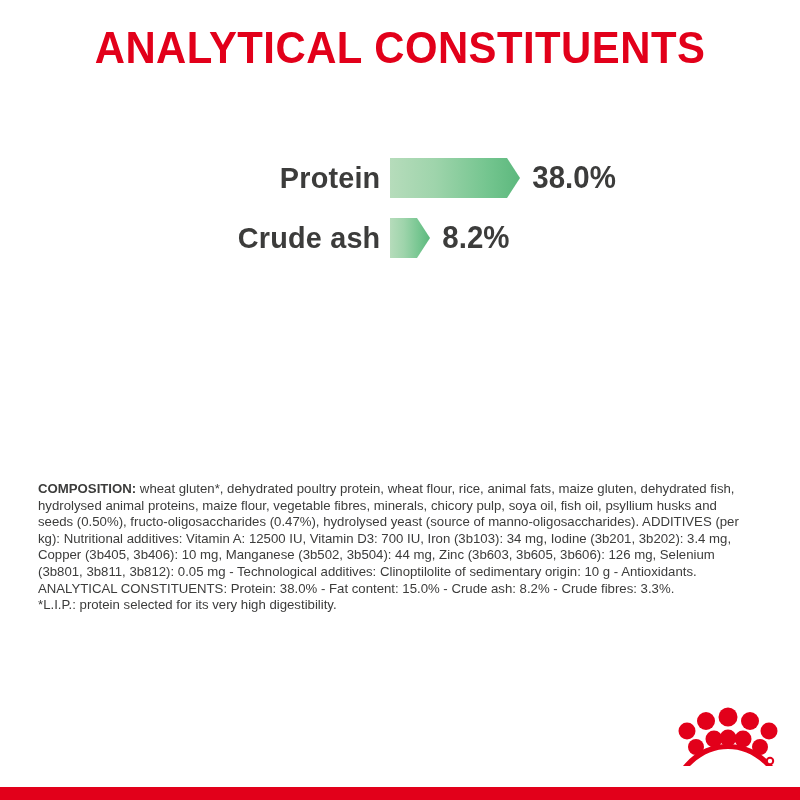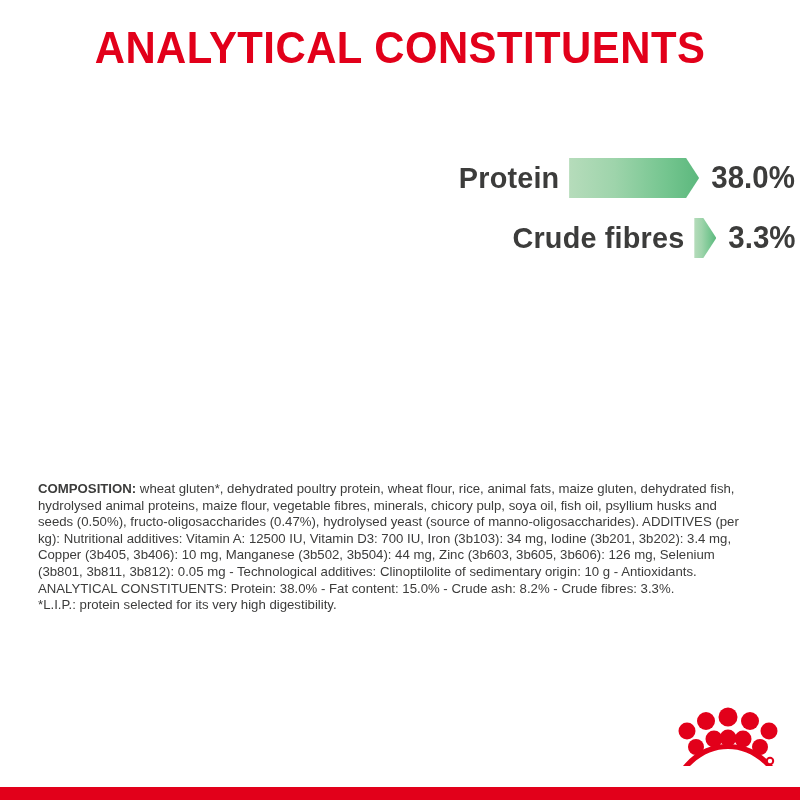--- a/index.html
+++ b/index.html
@@ -38,21 +38,20 @@
     position: absolute;
     top: 148px;
     left: 0;
     width: 800px;
   }
   .chart-row {
     position: relative;
     height: 60px;
     display: flex;
     align-items: center;
-    justify-content: flex-end;
   }
   .row-label {
     width: 390px;
     text-align: right;
     padding-right: 10px;
     box-sizing: border-box;
     color: #3c3c3b;
     font-family: "Liberation Sans Narrow", "Liberation Sans", sans-serif;
     font-size: 30px;
     font-weight: bold;
@@ -129,28 +128,28 @@
 
   <div class="chart-row">
     <div class="row-label">Protein</div>
     <div class="bar-wrap">
       <div class="bar" style="width:130px"></div>
     </div>
     <div class="row-value">38.0%</div>
   </div>
 
 
+  <div class="chart-row">
+    <div class="row-label">Crude ash</div>
+    <div class="bar-wrap">
+      <div class="bar" style="width:40px"></div>
+    </div>
+    <div class="row-value">8.2%</div>
+  </div>
 
-  <div class="chart-row">
-    <div class="row-label">Crude fibres</div>
-    <div class="bar-wrap">
-      <div class="bar" style="width:22px"></div>
-    </div>
-    <div class="row-value">3.3%</div>
-  </div>
 
 </div>
 
 <div class="composition"><b>COMPOSITION:</b><span> wheat gluten*, dehydrated poultry protein, wheat flour, rice, animal fats, maize gluten, dehydrated fish, hydrolysed animal proteins, maize flour, vegetable fibres, minerals, chicory pulp, soya oil, fish oil, psyllium husks and seeds (0.50%), fructo-oligosaccharides (0.47%), hydrolysed yeast (source of manno-oligosaccharides). ADDITIVES (per kg): Nutritional additives: Vitamin A: 12500 IU, Vitamin D3: 700 IU, Iron (3b103): 34 mg, Iodine (3b201, 3b202): 3.4 mg, Copper (3b405, 3b406): 10 mg, Manganese (3b502, 3b504): 44 mg, Zinc (3b603, 3b605, 3b606): 126 mg, Selenium (3b801, 3b811, 3b812): 0.05 mg - Technological additives: Clinoptilolite of sedimentary origin: 10 g - Antioxidants. ANALYTICAL CONSTITUENTS: Protein: 38.0% - Fat content: 15.0% - Crude ash: 8.2% - Crude fibres: 3.3%.</span><br><span>*L.I.P.: protein selected for its very high digestibility.</span></div>
 
 <div class="logo">
   <svg width="104" height="62" viewBox="0 0 104 62">
     <g fill="#e2001a">
       <circle cx="11" cy="25" r="8.5"></circle>
       <circle cx="30" cy="15" r="9"></circle>

